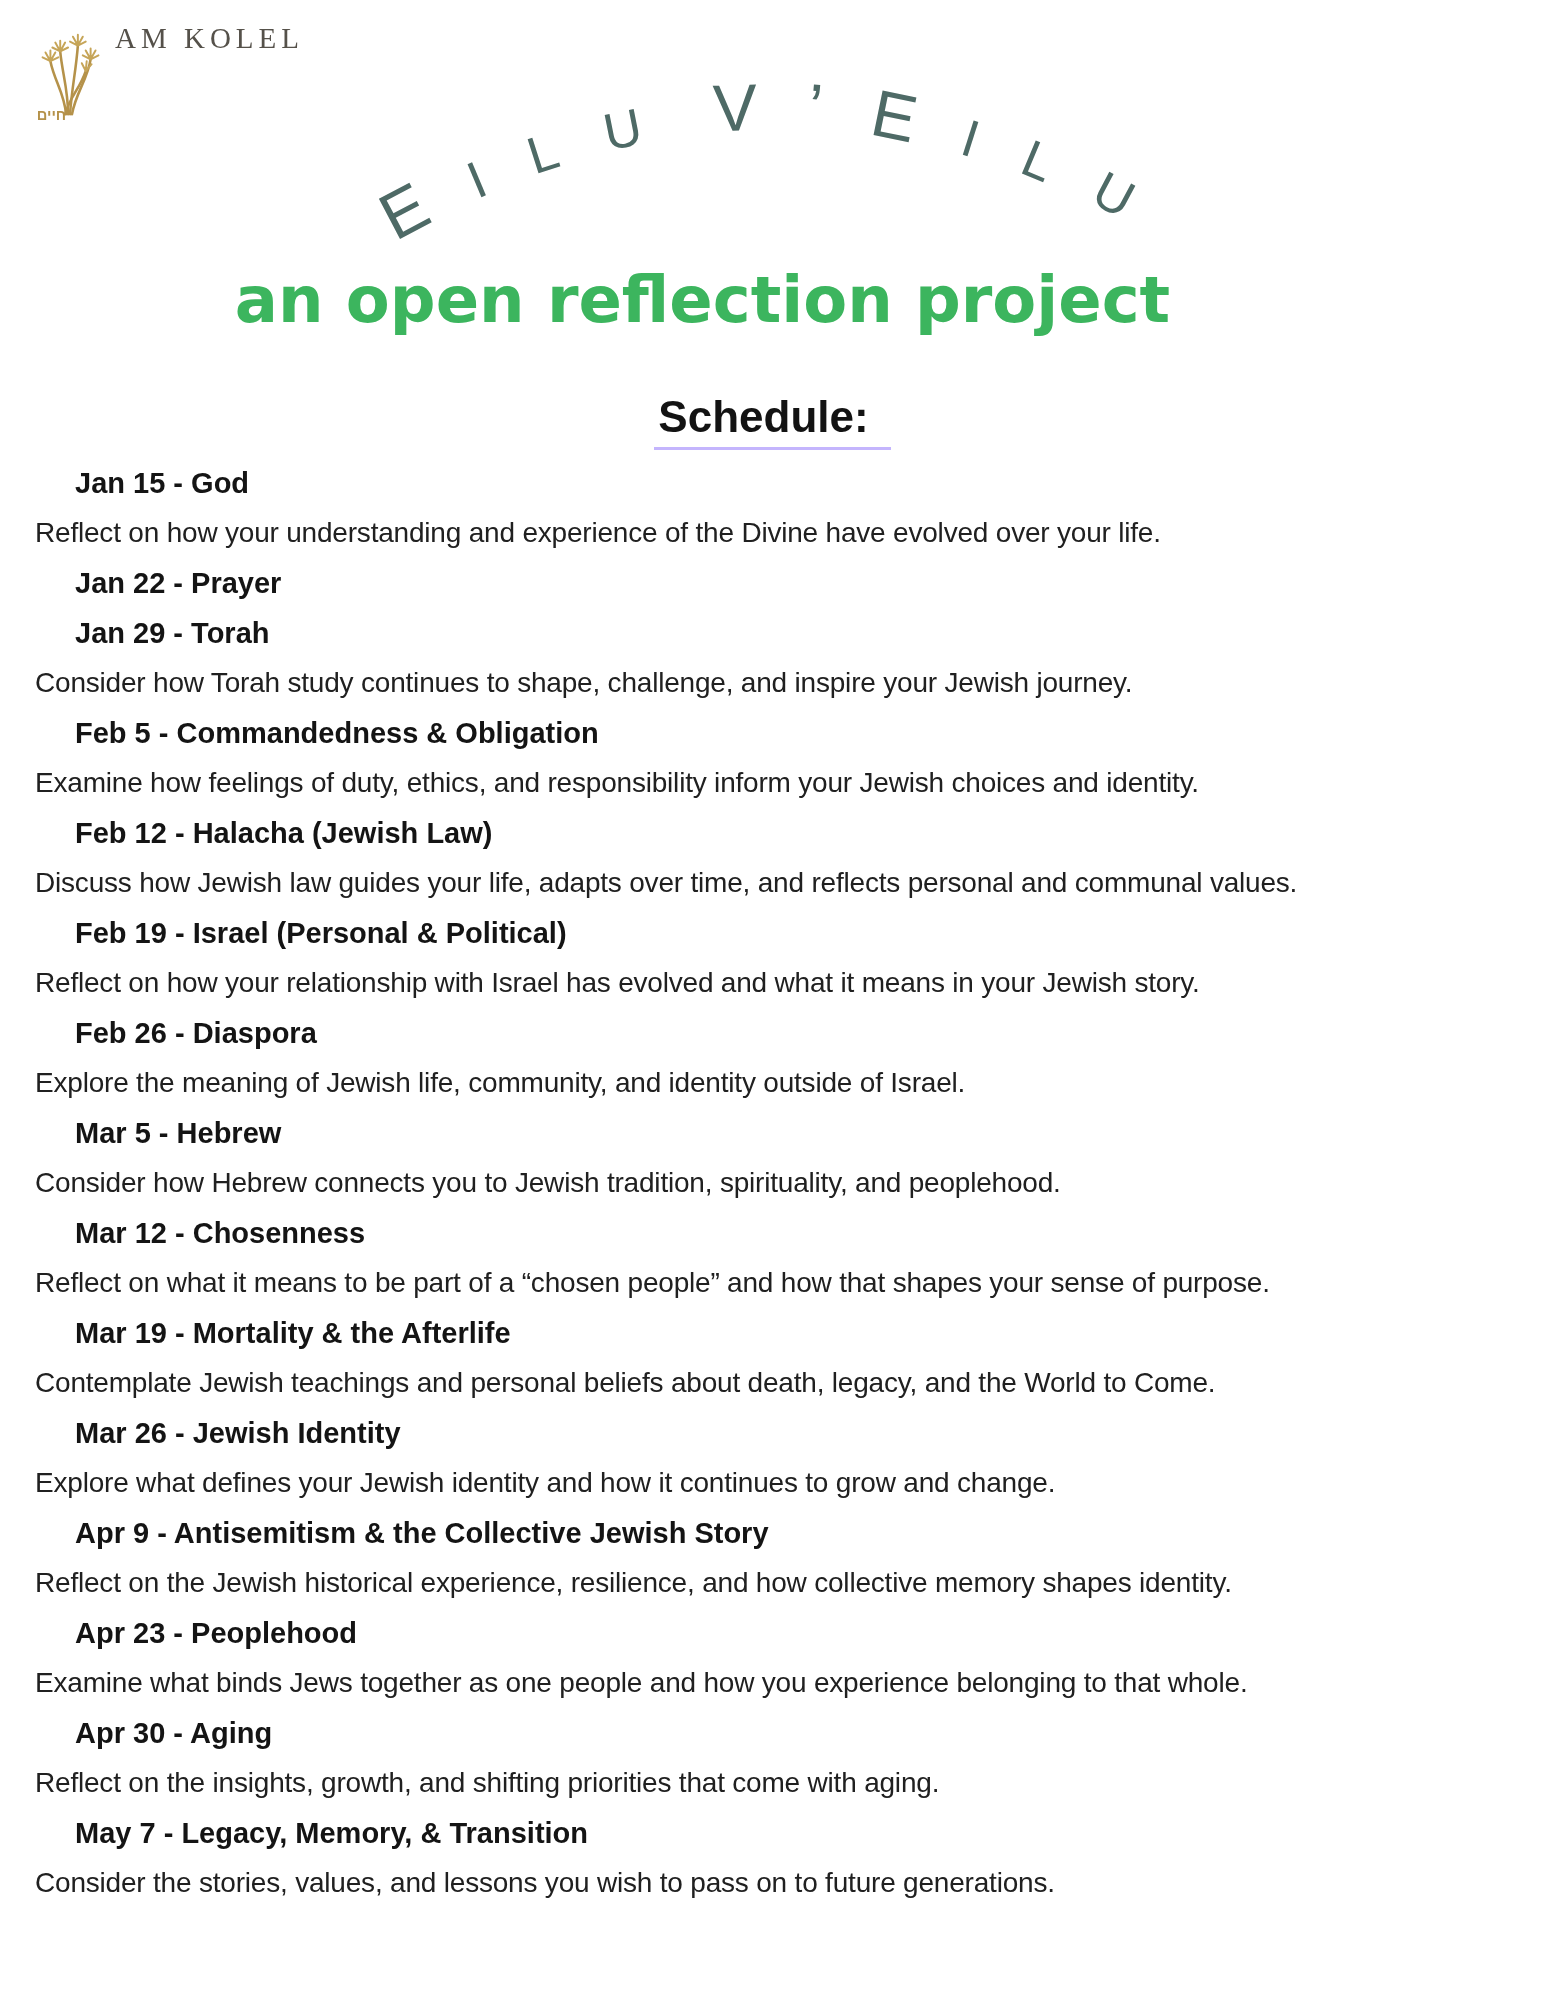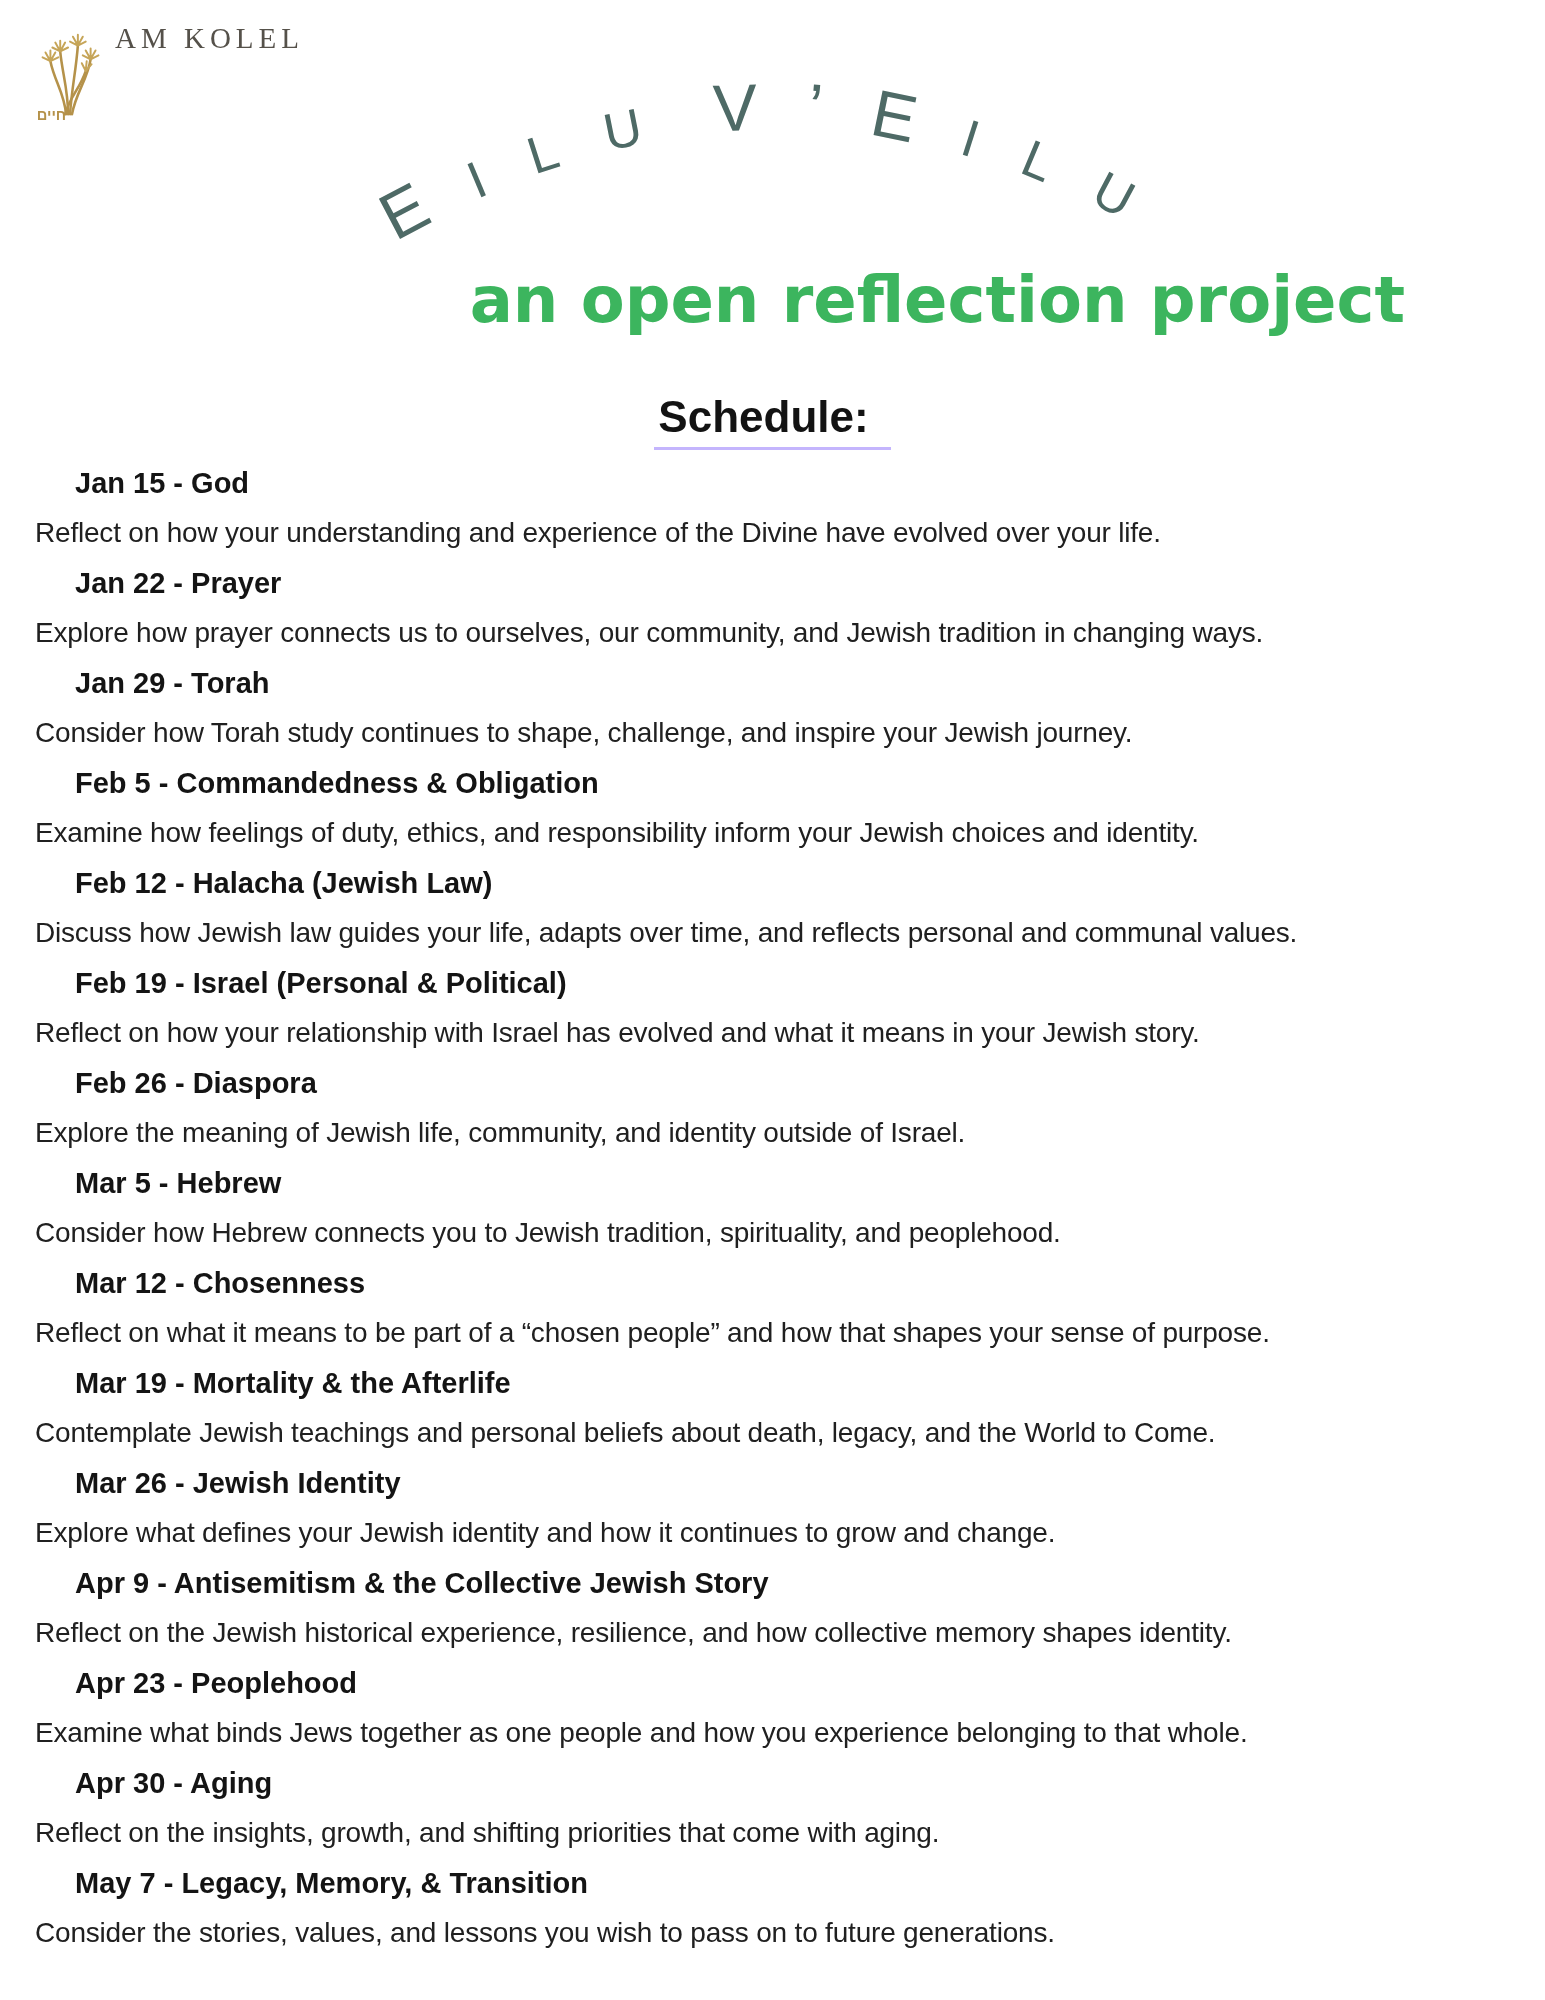--- a/index.html
+++ b/index.html
@@ -30,21 +30,21 @@
     fill:var(--slate,#4e6a66);
     font-family:"Liberation Sans", sans-serif;
     letter-spacing:48px;
   }
   .arc-big{font-size:66px;}
   .arc-small{font-size:52px;}
 
   
   .subtitle{
     position:absolute;left:0;top:258px;width:1405px;
-    text-align:right;
+    text-align:center;
     font-family:"DejaVu Sans", sans-serif;
     font-weight:bold;
     font-size:64px;line-height:84px;
     color:var(--green,#3cb55e);
     letter-spacing:0px;
   }
 
   
   .schedule-heading-wrap{
     position:absolute;left:0;top:392px;width:1545px;text-align:center;
@@ -118,21 +118,20 @@
           <span>God</span>
         </div>
         <div class="session-desc">Reflect on how your understanding and experience of the Divine have evolved over your life.</div>
       </div>
       <div class="session">
         <div class="session-title">
           <span>Jan 22</span>
           <span>-</span>
           <span>Prayer</span>
         </div>
-        <div class="session-desc">Explore how prayer connects us to ourselves, our community, and Jewish tradition in changing ways.</div>
       </div>
       <div class="session">
         <div class="session-title">
           <span>Jan 29</span>
           <span>-</span>
           <span>Torah</span>
         </div>
         <div class="session-desc">Consider how Torah study continues to shape, challenge, and inspire your Jewish journey.</div>
       </div>
       <div class="session">

